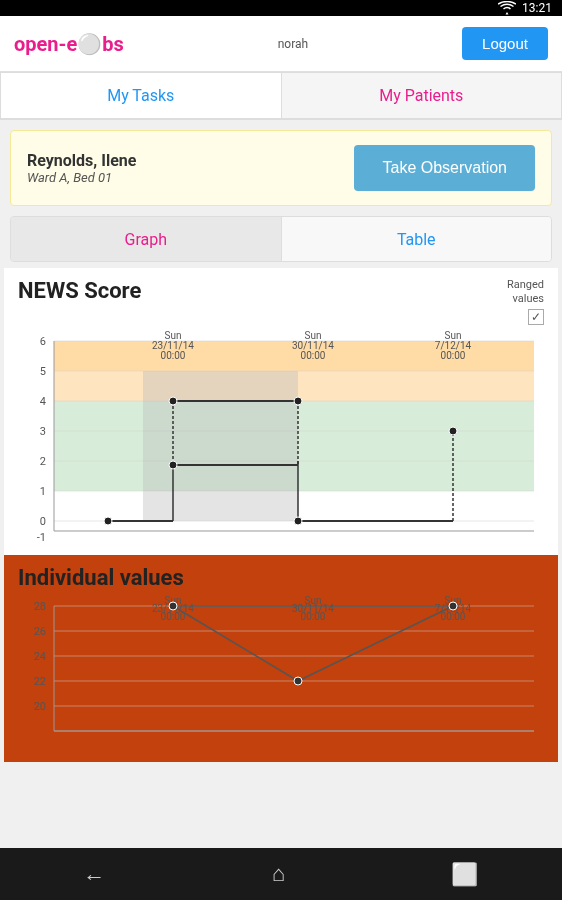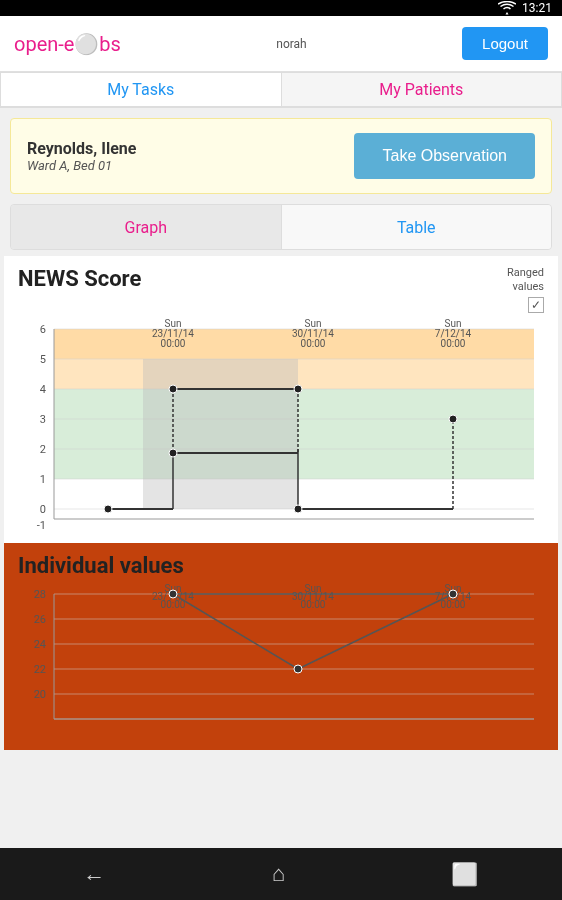--- a/index.html
+++ b/index.html
@@ -33,42 +33,42 @@
       height: 56px;
       display: flex;
       align-items: center;
       justify-content: space-between;
       padding: 0 14px;
       border-bottom: 1px solid #e0e0e0;
     }
     .logo-text {
       font-size: 20px;
       color: #e91e8c;
-      font-weight: 400;
+      font-weight: 700;
     }
     .logo-text span { color: #2196f3; }
     .user-name {
       font-size: 12px;
       color: #555;
     }
     .logout-btn {
       background: #2196f3;
       color: #fff;
       border: none;
       padding: 8px 20px;
       border-radius: 4px;
       font-size: 15px;
       cursor: pointer;
     }
 
     
     .tab-bar {
       background: #fff;
       display: flex;
-      height: 36px;
+      height: 48px;
       border-bottom: 1px solid #ddd;
     }
     .tab-item {
       flex: 1;
       display: flex;
       align-items: center;
       justify-content: center;
       font-size: 16px;
       cursor: pointer;
       border: 1px solid #ddd;

